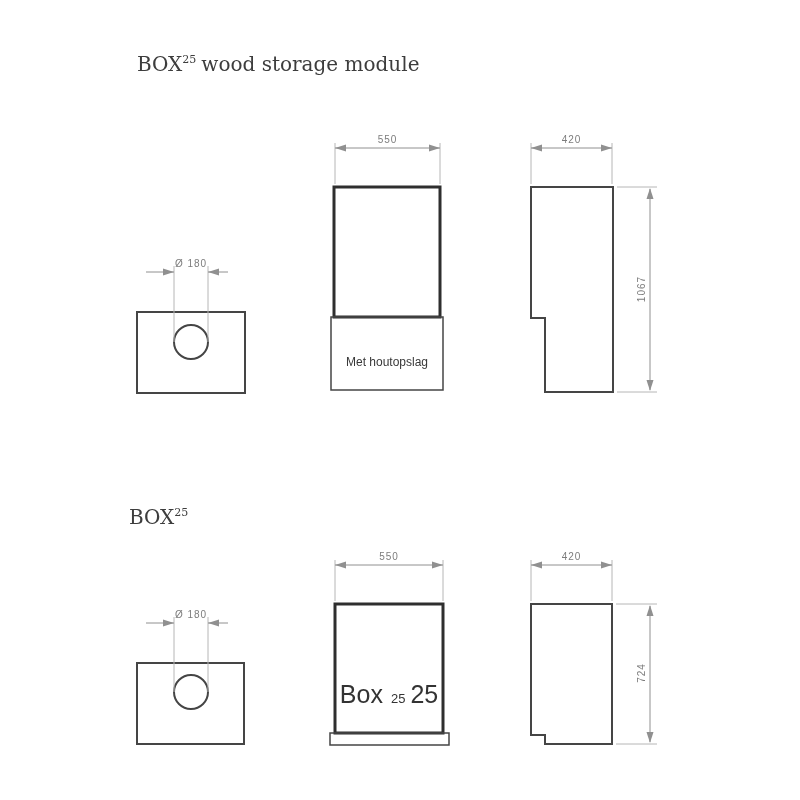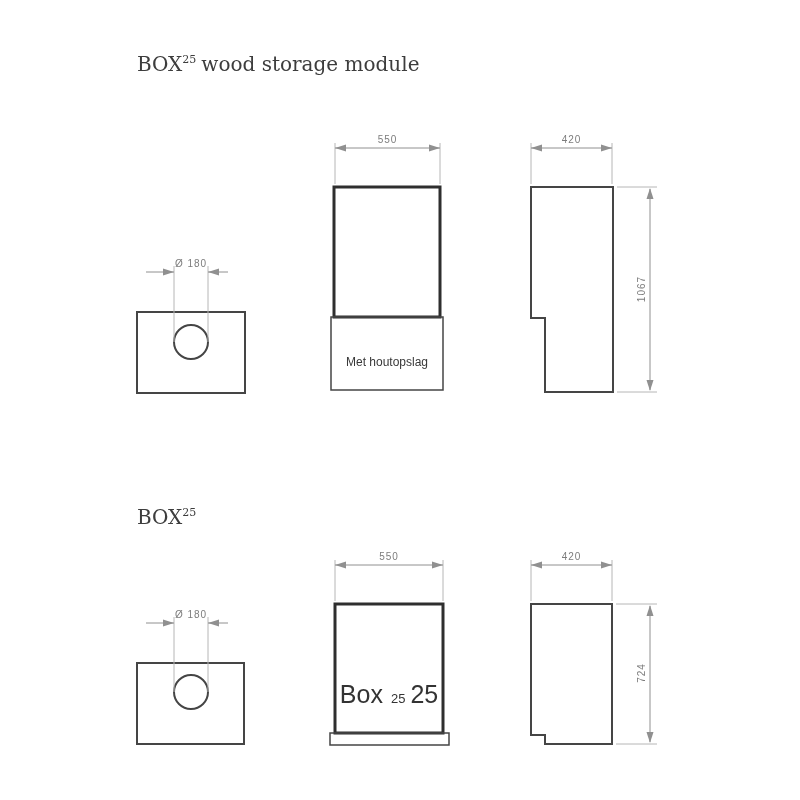--- a/index.html
+++ b/index.html
@@ -103,21 +103,21 @@
 
     <path class="ext-line" d="M616,604 H657 M616,744 H657"></path>
     <path class="dim-line" d="M650,606 V742"></path>
     <polygon class="dim-arrow" points="650,605 646.5,616 653.5,616"></polygon>
     <polygon class="dim-arrow" points="650,743 646.5,732 653.5,732"></polygon>
   </svg>
 
   <div class="title" style="left:137px; top:52px;">
     <span>BOX</span><sup>25</sup><span class="rest">wood storage module</span>
   </div>
-  <div class="title" style="left:137px; top:505px;">
+  <div class="title" style="left:129px; top:505px;">
     <span>BOX</span><sup>25</sup><span class="rest"></span>
   </div>
 
   <div class="dim-text" style="left:154px; top:258px; width:74px;">Ø 180</div>
   <div class="dim-text" style="left:335px; top:134px; width:105px;">550</div>
   <div class="dim-text" style="left:531px; top:134px; width:81px;">420</div>
   <div class="dim-text dim-text-v" style="left:620px; top:283px;">1067</div>
   <div class="box-note" style="left:331px; top:354px; width:112px;">Met houtopslag</div>
 
   <div class="dim-text" style="left:154px; top:609px; width:74px;">Ø 180</div>

